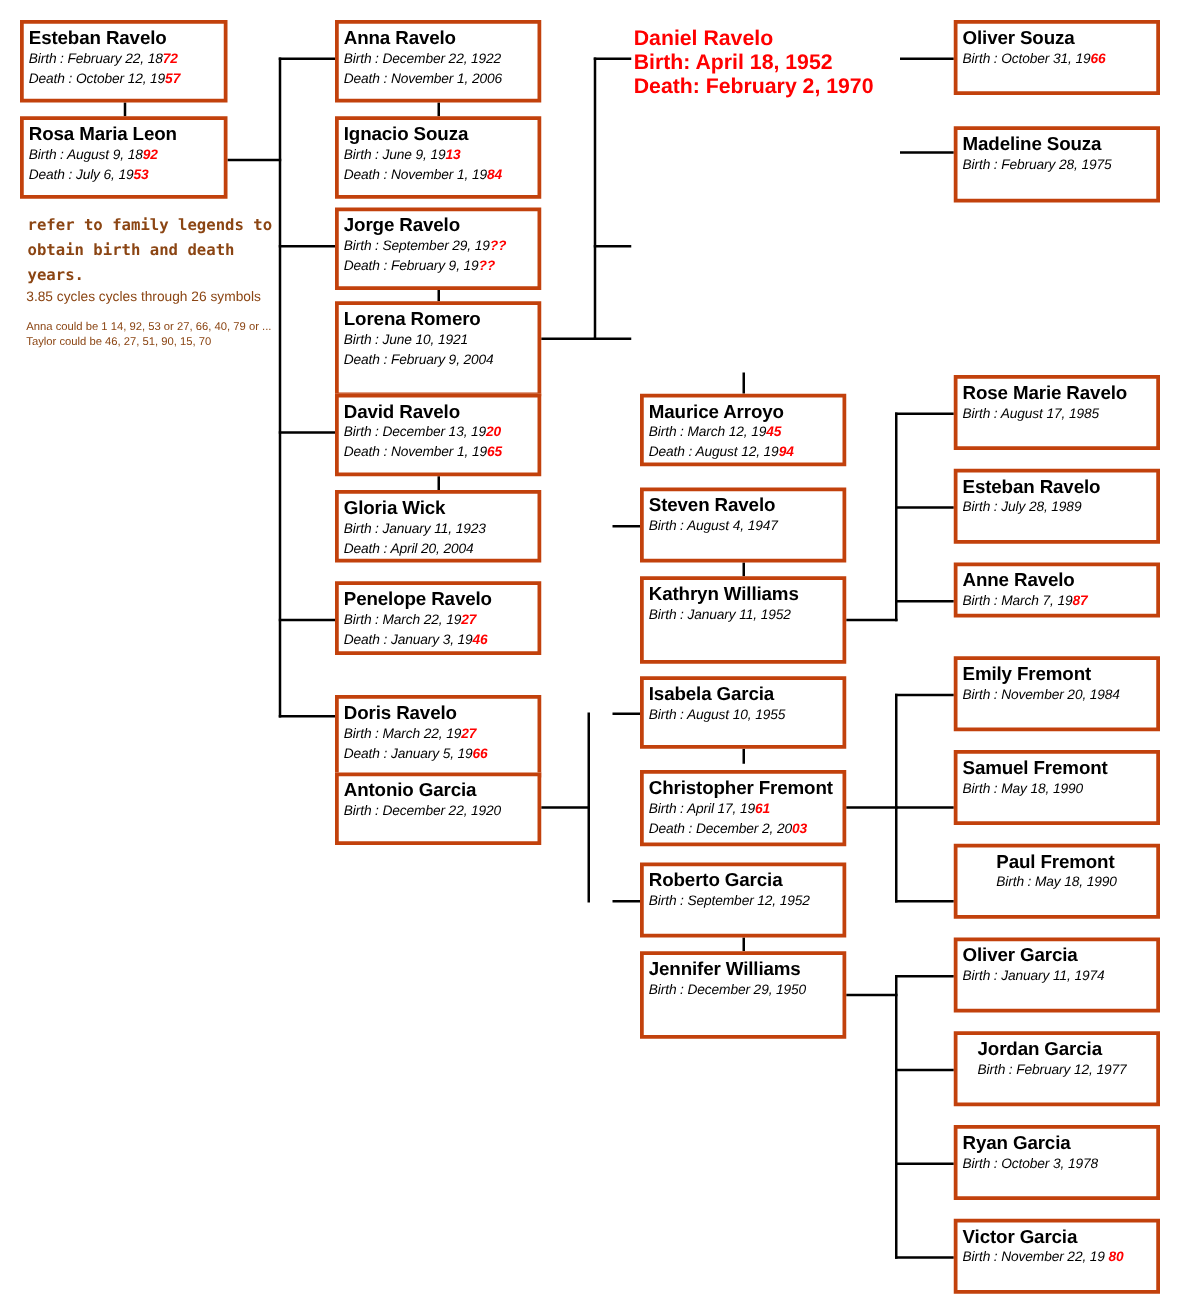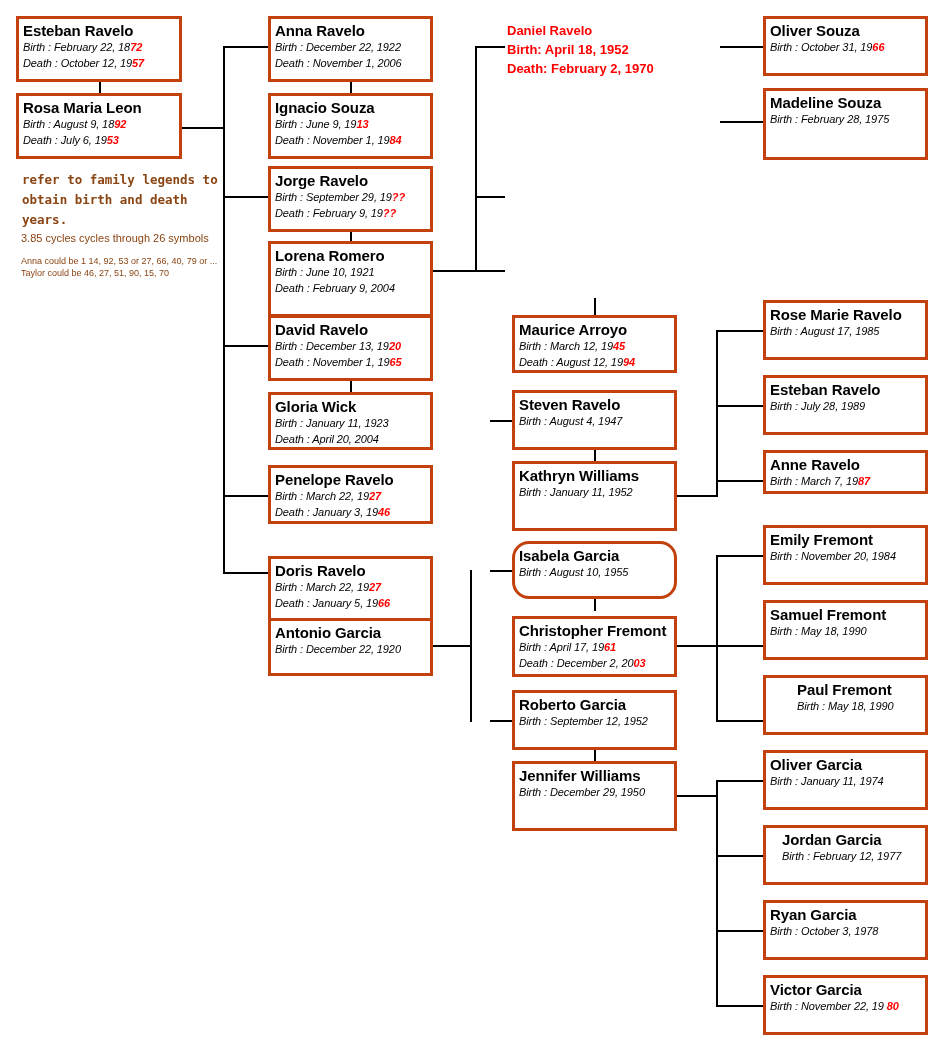--- a/index.html
+++ b/index.html
@@ -43,21 +43,21 @@
     white-space:nowrap;
     letter-spacing:-0.1px;
     font-style:italic;
   }
   .r{color:#ff0000;font-weight:bold;}
 
   
   .redblock{position:absolute;}
   .redblock div{
     color:#ff0000;
-    font-size:13px;
+    font-size:17px;
     font-weight:bold;
     line-height:19px;
     white-space:nowrap;
   }
 
   
   .note-big{
     position:absolute;
     font-family:"DejaVu Sans Mono", monospace;
     font-size:12.5px;
@@ -230,21 +230,21 @@
   <div class="pbox" style="left:512px;top:390px;width:165px;height:60px;">
     <div class="pname">Steven Ravelo</div>
     <div class="pline"><span>Birth : August 4, 1947</span><span class="r"></span></div>
   </div>
 
   <div class="pbox" style="left:512px;top:461px;width:165px;height:70px;">
     <div class="pname">Kathryn Williams</div>
     <div class="pline"><span>Birth : January 11, 1952</span><span class="r"></span></div>
   </div>
 
-  <div class="pbox" style="left:512px;top:541px;width:165px;height:58px;border-radius:17px;">
+  <div class="pbox" style="left:512px;top:541px;width:165px;height:58px;">
     <div class="pname">Isabela Garcia</div>
     <div class="pline"><span>Birth : August 10, 1955</span><span class="r"></span></div>
   </div>
 
   <div class="pbox" style="left:512px;top:616px;width:165px;height:61px;">
     <div class="pname">Christopher Fremont</div>
     <div class="pline"><span>Birth : April 17, 19</span><span class="r">61</span></div>
     <div class="pline"><span>Death : December 2, 20</span><span class="r">03</span></div>
   </div>
 
@@ -256,21 +256,21 @@
   <div class="pbox" style="left:512px;top:761px;width:165px;height:70px;">
     <div class="pname">Jennifer Williams</div>
     <div class="pline"><span>Birth : December 29, 1950</span><span class="r"></span></div>
   </div>
 
   <div class="pbox" style="left:763px;top:16px;width:165px;height:60px;">
     <div class="pname">Oliver Souza</div>
     <div class="pline"><span>Birth : October 31, 19</span><span class="r">66</span></div>
   </div>
 
-  <div class="pbox" style="left:763px;top:88px;width:165px;height:72px;">
+  <div class="pbox" style="left:763px;top:101px;width:165px;height:61px;">
     <div class="pname">Madeline Souza</div>
     <div class="pline"><span>Birth : February 28, 1975</span><span class="r"></span></div>
   </div>
 
   <div class="pbox" style="left:763px;top:300px;width:165px;height:60px;">
     <div class="pname">Rose Marie Ravelo</div>
     <div class="pline"><span>Birth : August 17, 1985</span><span class="r"></span></div>
   </div>
 
   <div class="pbox" style="left:763px;top:375px;width:165px;height:60px;">

